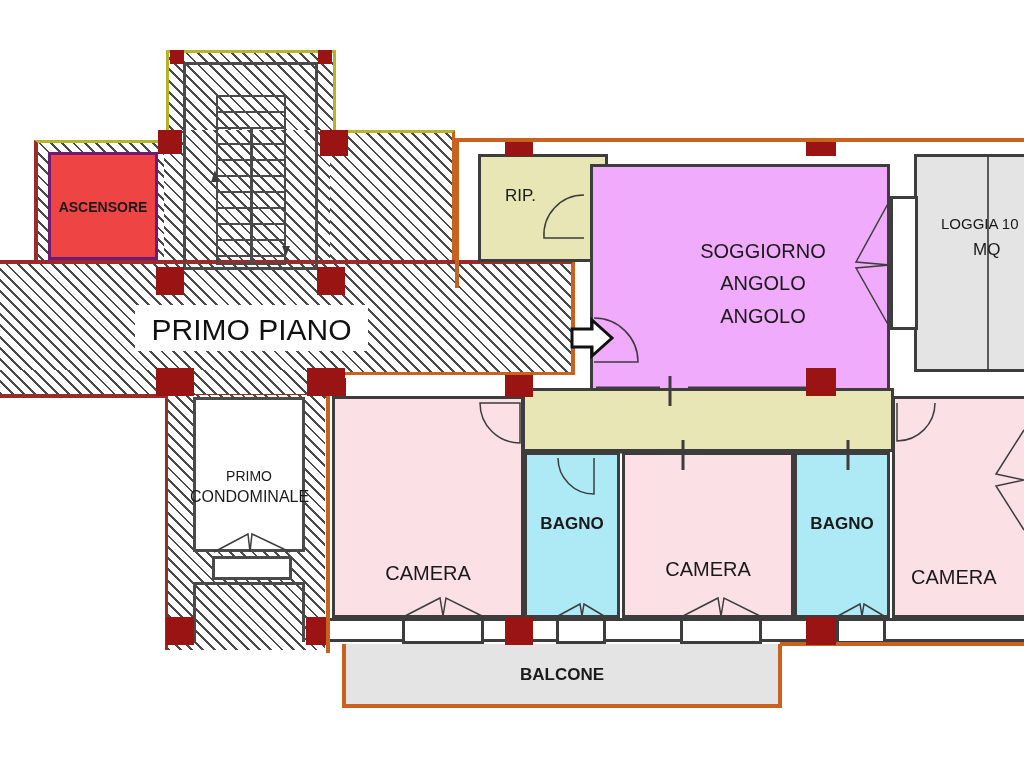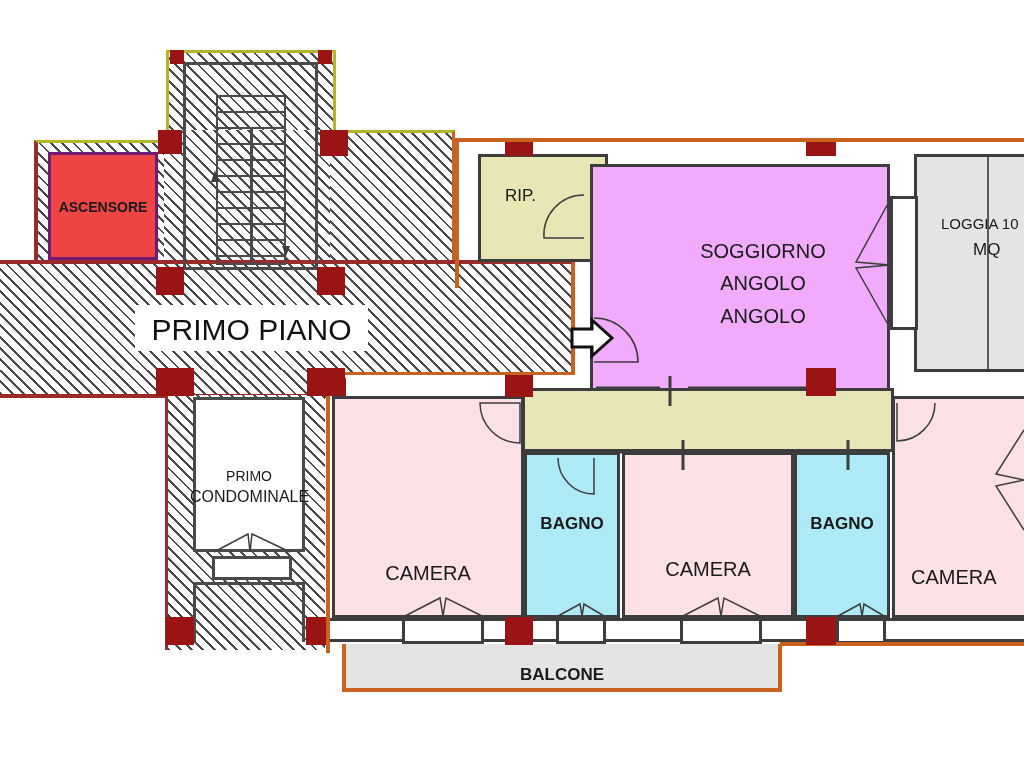--- a/index.html
+++ b/index.html
@@ -107,21 +107,21 @@
     <div class="lbl" style="left:16px;top:166px;font-size:20px;">CAMERA</div>
   </div>
 
   <div class="abs" style="left:330px;top:618px;width:694px;height:24px;background:#ffffff;border-top:3px solid #3d3d3d;border-bottom:3px solid #3d3d3d;"></div>
 
   <div class="abs" style="left:402px;top:618px;width:82px;height:26px;border:3px solid #3d3d3d;background:#fff;"></div>
   <div class="abs" style="left:556px;top:618px;width:50px;height:26px;border:3px solid #3d3d3d;background:#fff;"></div>
   <div class="abs" style="left:680px;top:618px;width:82px;height:26px;border:3px solid #3d3d3d;background:#fff;"></div>
   <div class="abs" style="left:836px;top:618px;width:50px;height:26px;border:3px solid #3d3d3d;background:#fff;"></div>
 
-  <div class="abs" style="left:342px;top:644px;width:440px;height:48px;background:#e4e4e4;border:4px solid #c8621e;border-top:none;">
+  <div class="abs" style="left:342px;top:644px;width:440px;height:64px;background:#e4e4e4;border:4px solid #c8621e;border-top:none;">
     <div class="lbl" style="left:0;top:20px;width:432px;font-size:17px;font-weight:bold;">BALCONE</div>
   </div>
   <div class="abs" style="left:780px;top:642px;width:244px;height:4px;background:#c8621e;"></div>
 
   <div class="abs pillar" style="left:505px;top:142px;width:28px;height:14px;"></div>
   <div class="abs pillar" style="left:806px;top:142px;width:30px;height:14px;"></div>
   <div class="abs pillar" style="left:806px;top:368px;width:30px;height:28px;"></div>
   <div class="abs pillar" style="left:505px;top:375px;width:28px;height:22px;"></div>
   <div class="abs pillar" style="left:326px;top:378px;width:20px;height:18px;"></div>
   <div class="abs pillar" style="left:505px;top:617px;width:28px;height:28px;"></div>

